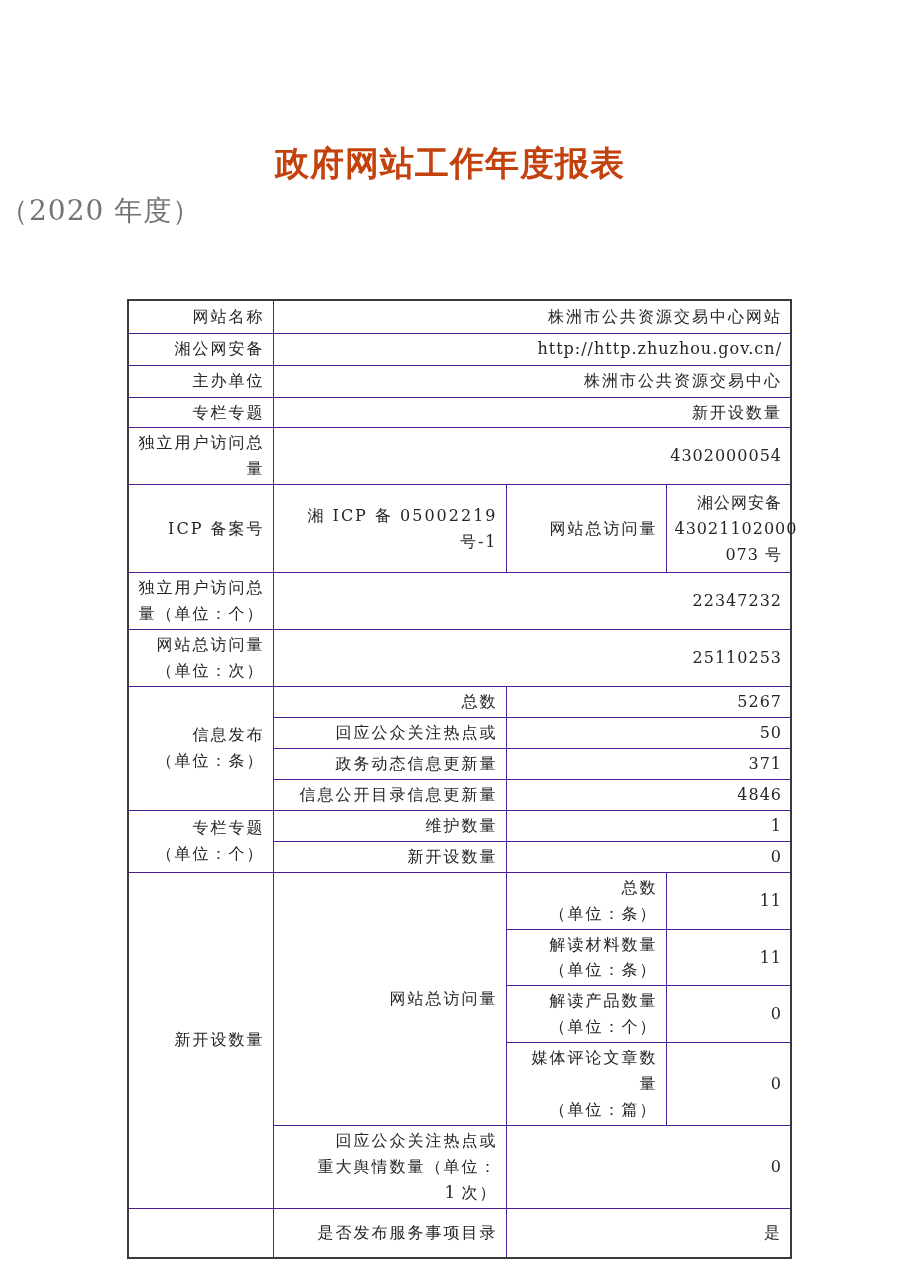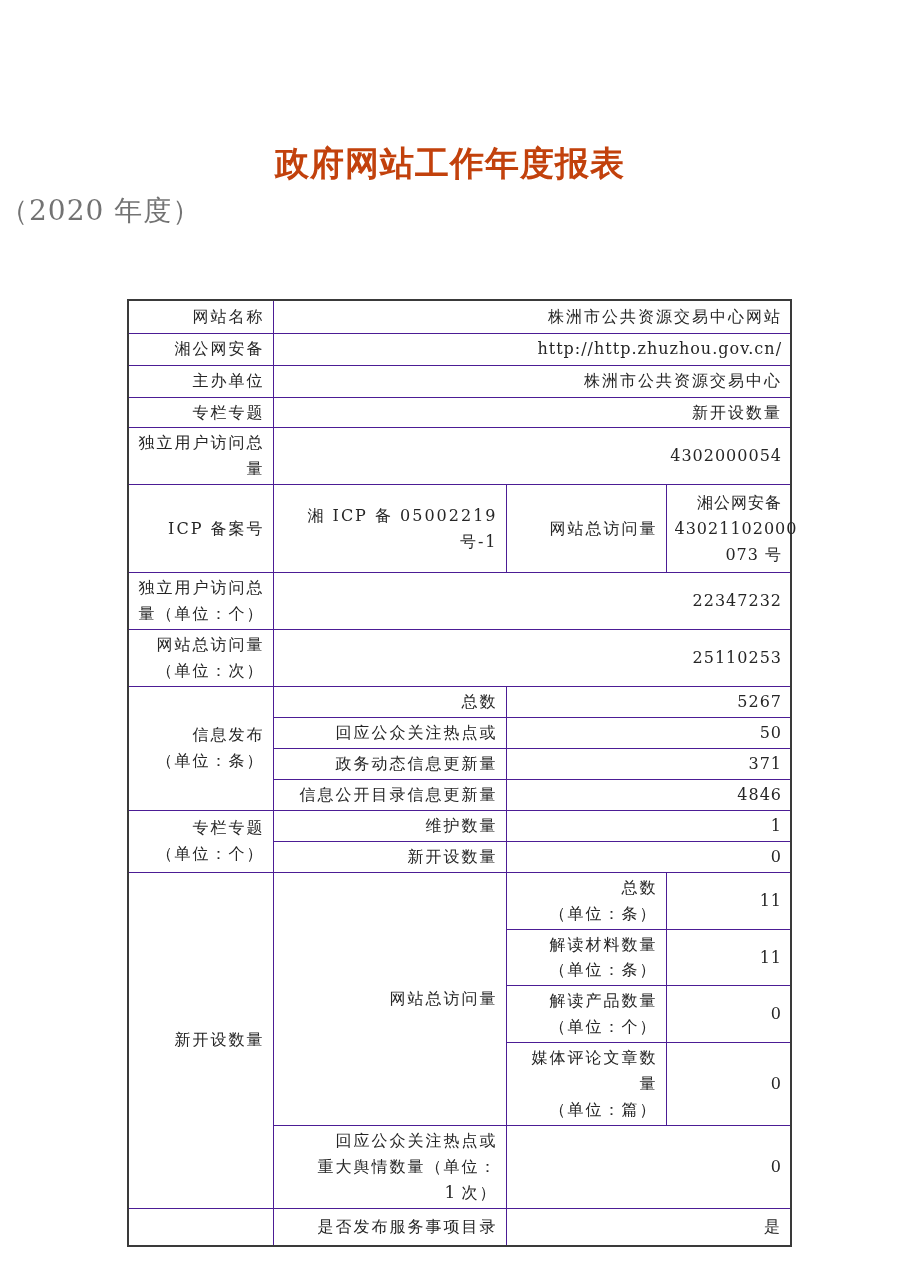--- a/index.html
+++ b/index.html
@@ -182,21 +182,21 @@
         <td>媒体评论文章数量
 （单位：篇）</td>
         <td class="num">0</td>
       </tr>
       <tr style="height:75px">
         <td>回应公众关注热点或
 重大舆情数量（单位：
 次）</td>
         <td colspan="2" class="num">0</td>
       </tr>
-      <tr style="height:38px">
+      <tr style="height:50px">
         <td></td>
         <td>是否发布服务事项目录</td>
         <td colspan="2">是</td>
       </tr>
     </tbody>
   </table>
 
   <div class="page-number">1</div>
 
 </div>

